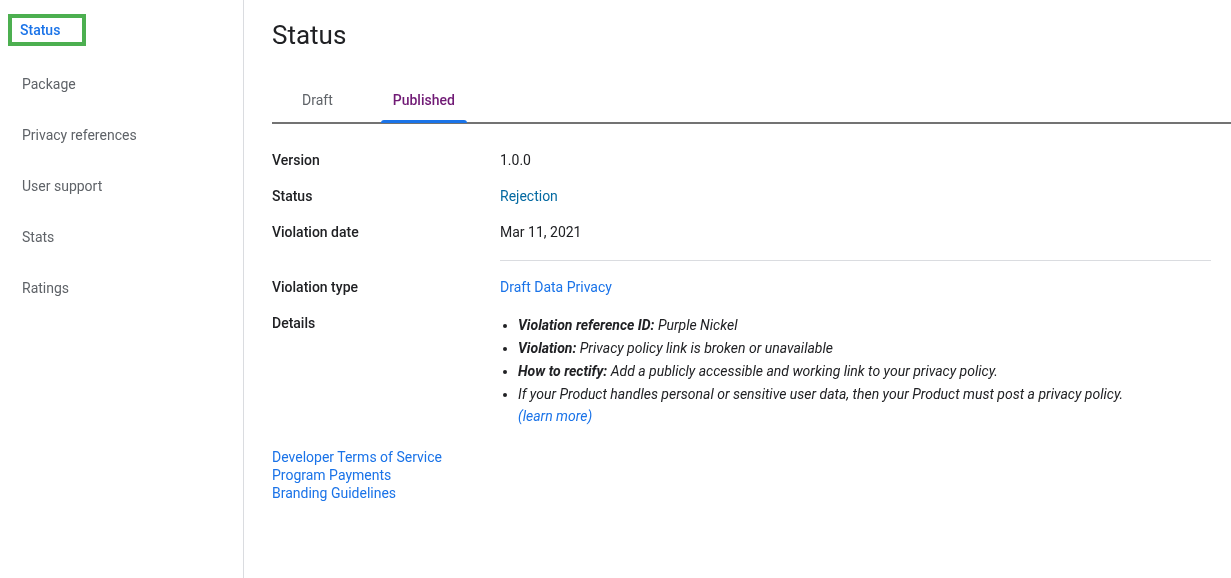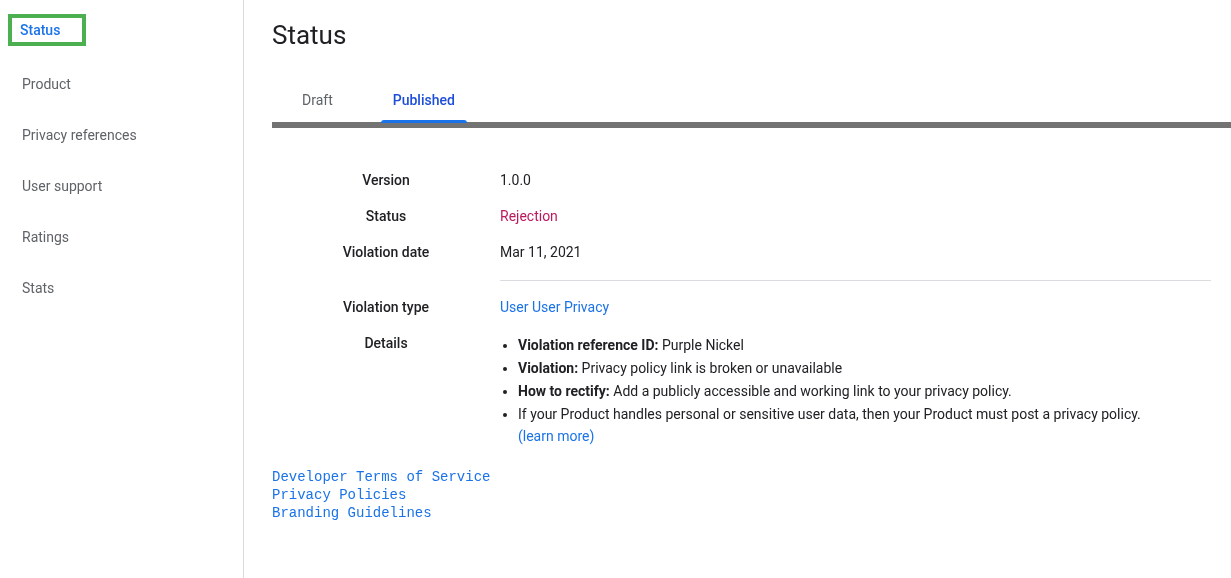--- a/index.html
+++ b/index.html
@@ -46,33 +46,33 @@
       padding: 20px 0 0 28px;
     }
     .page-title {
       font-size: 26px;
       font-weight: 400;
       color: #202124;
       margin-bottom: 28px;
     }
     .tabs {
       display: flex;
-      border-bottom: 6px solid #737373;
+      border-bottom: 2px solid #737373;
       gap: 0;
-      margin-bottom: 44px;
+      margin-bottom: 28px;
     }
     .tab {
       padding: 14px 30px;
       font-size: 14px;
       color: #5f6368;
       cursor: pointer;
       position: relative;
     }
     .tab.active {
-      color: #1d4ed8;
+      color: #701a75;
       font-weight: 500;
     }
     .tab.active::after {
       content: "";
       position: absolute;
       bottom: -1px;
       left: 18px;
       right: 18px;
       height: 3px;
       background: #1a73e8;
@@ -85,68 +85,67 @@
       display: flex;
       margin-bottom: 20px;
       align-items: flex-start;
     }
     .field-label {
       width: 228px;
       font-weight: 500;
       color: #202124;
       font-size: 14px;
       flex-shrink: 0;
-      text-align: center;
     }
     .field-value {
       font-size: 14px;
       color: #202124;
       flex: 1;
       padding-right: 20px;
     }
     .rejection {
-      color: #be185d;
+      color: #0369a1;
     }
     .link {
       color: #1a73e8;
       cursor: pointer;
     }
     .divider {
       border: none;
       border-top: 1px solid #dadce0;
       margin: 18px 20px 18px 228px;
     }
     ul {
       margin: 0;
       padding-left: 18px;
     }
     ul li {
       margin-bottom: 2px;
       line-height: 1.5;
+      font-style: italic;
     }
     .sublearn {
       margin-top: 1px;
     }
     .policy-links div {
       margin-bottom: 2px;
-      font-family: Liberation Mono, monospace;
     }
   </style>
 </head>
 <body>
 
 <div class="sidebar">
   <div style="margin-bottom:18px;">
     <span class="highlight-box"><span class="sidebar-item active" style="padding:0;margin:0;">Status</span></span>
   </div>
-  <div class="sidebar-item"><span>Product</span></div>
+  <div class="sidebar-item"><span>Package</span></div>
   <div class="sidebar-item"><span>Privacy references</span></div>
   <div class="sidebar-item"><span>User support</span></div>
+  <div class="sidebar-item"><span>Stats</span></div>
   <div class="sidebar-item"><span>Ratings</span></div>
-  <div class="sidebar-item"><span>Stats</span></div>
 </div>
 
 <div class="main">
   <h1 class="page-title">Status</h1>
 
   <div class="tabs">
     <div class="tab">Draft</div>
     <div class="tab active">Published</div>
   </div>
 
@@ -162,38 +161,38 @@
 
   <div class="field-row">
     <div class="field-label">Violation date</div>
     <div class="field-value">Mar 11, 2021</div>
   </div>
 
   <hr class="divider">
 
   <div class="field-row">
     <div class="field-label">Violation type</div>
-    <div class="field-value"><span class="link">User User Privacy</span></div>
+    <div class="field-value"><span class="link">Draft Data Privacy</span></div>
   </div>
 
   <div class="field-row">
     <div class="field-label">Details</div>
     <div class="field-value">
       <ul>
         <li><strong>Violation reference ID:</strong><span> Purple Nickel</span></li>
         <li><strong>Violation:</strong><span> Privacy policy link is broken or unavailable</span></li>
         <li><strong>How to rectify:</strong><span> Add a publicly accessible and working link to your privacy policy.</span></li>
         <li>
           <div>If your Product handles personal or sensitive user data, then your Product must post a privacy policy.</div>
           <div class="sublearn"><span class="link">(learn more)</span></div>
         </li>
       </ul>
     </div>
   </div>
 
   <div class="field-row">
     <div class="field-value policy-links">
       <div><span class="link">Developer Terms of Service</span></div>
-      <div><span class="link">Privacy Policies</span></div>
+      <div><span class="link">Program Payments</span></div>
       <div><span class="link">Branding Guidelines</span></div>
     </div>
   </div>
 </div>
 
 </body></html>

